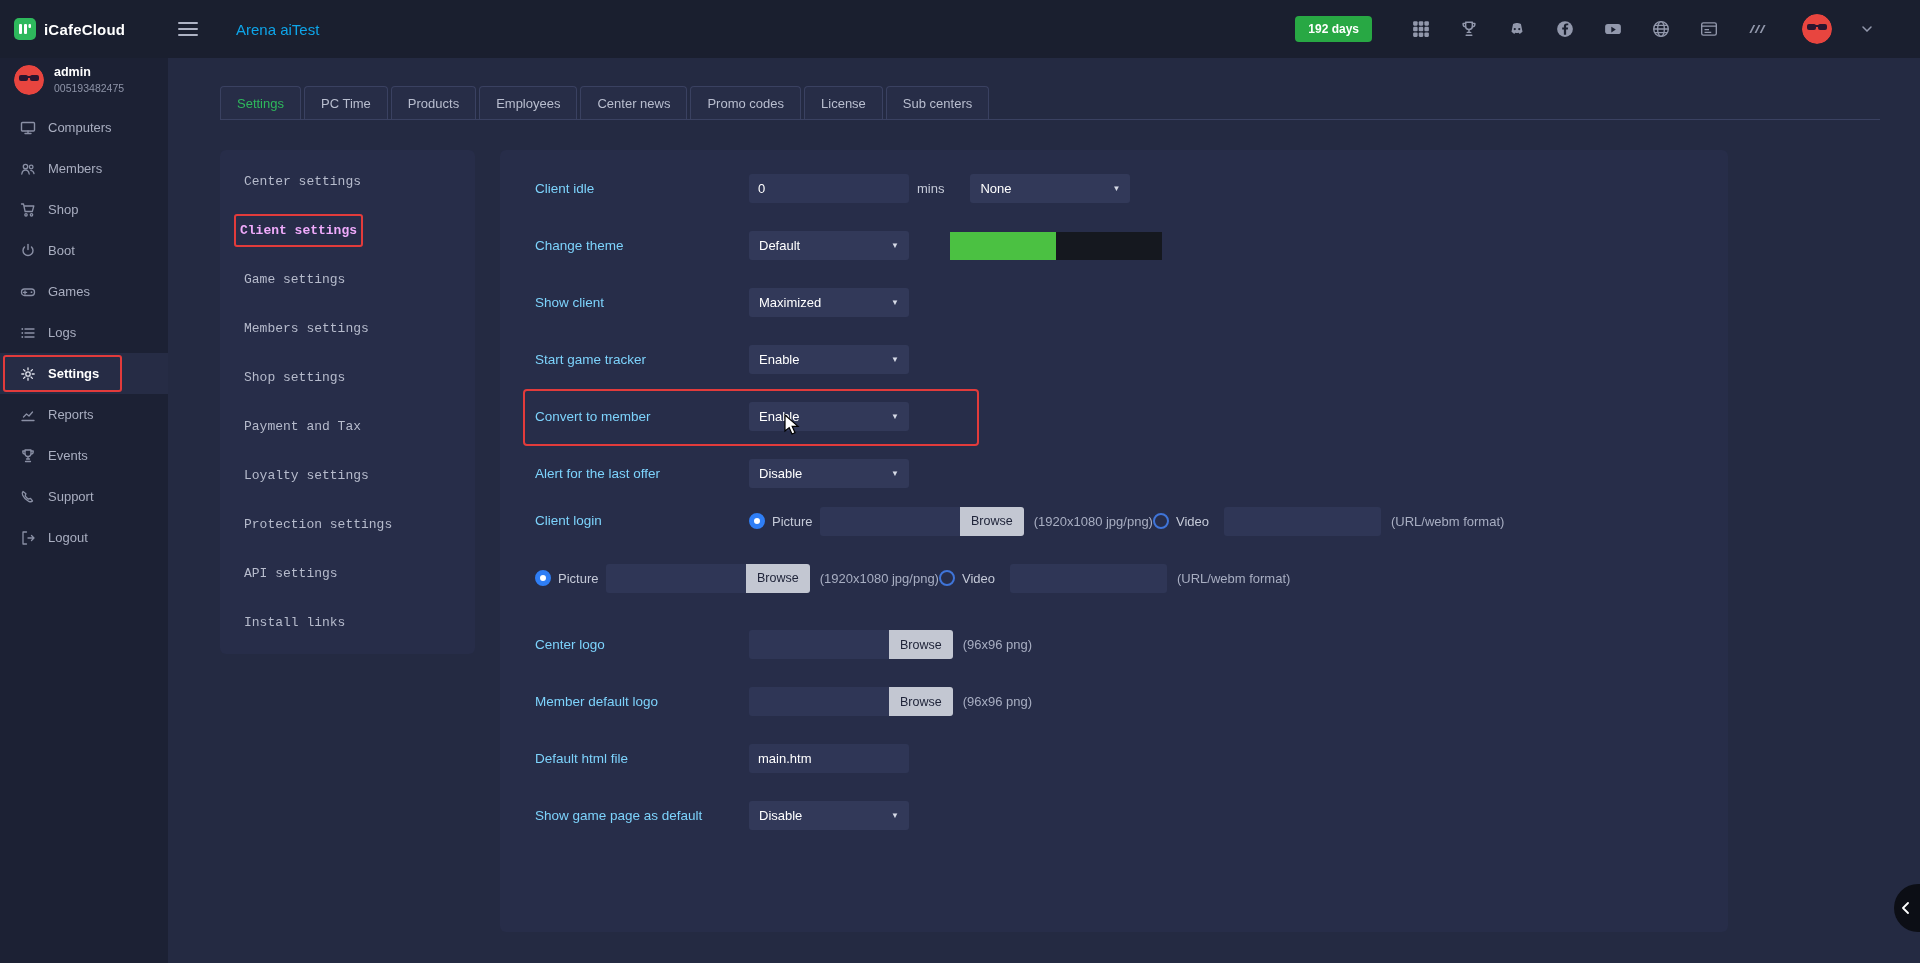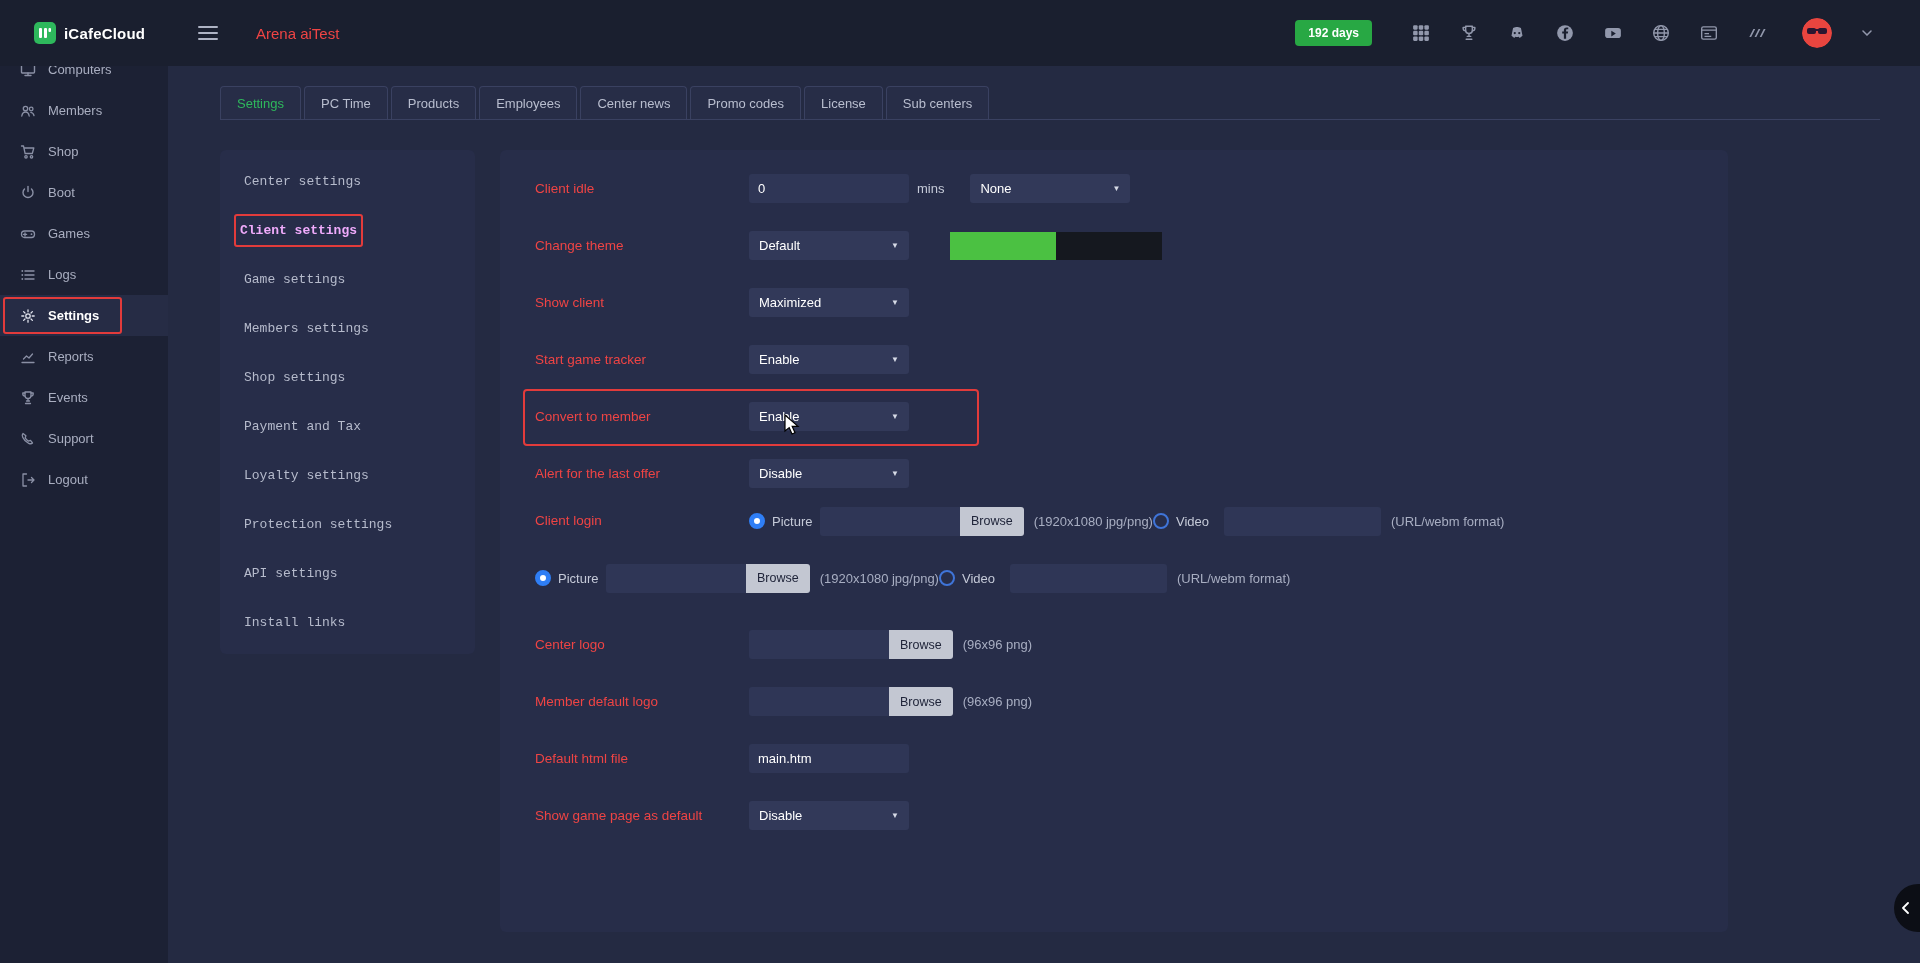--- a/index.html
+++ b/index.html
@@ -4,26 +4,26 @@
 <style>
   * { box-sizing: border-box; }
   html,body { margin:0; padding:0; width:1920px; height:963px; overflow:hidden; }
   body {
     background:#242a42;
     font-family:"Liberation Sans","DejaVu Sans",sans-serif;
     color:#fff; position:relative;
   }
 
   
-  .topbar { position:fixed; top:0; left:0; right:0; height:66px; background:#1a1f2f; display:flex; align-items:center; z-index:20;padding-left:20px; }
+  .topbar { position:fixed; top:0; left:0; right:0; height:58px; background:#1a1f2f; display:flex; align-items:center; z-index:20; }
   .brand { width:168px; display:flex; align-items:center; gap:8px; padding-left:14px; flex-shrink:0; cursor:pointer; }
   .logo-box { width:22px; height:22px; flex-shrink:0; }
   .brand-text { font-weight:bold; font-size:15px; color:#fff; letter-spacing:.2px; }
   .hamburger { margin-left:10px; cursor:pointer; display:flex; align-items:center; }
-  .tb-title { margin-left:38px; font-size:15px; color:#ef4444; }
+  .tb-title { margin-left:38px; font-size:15px; color:#0ea5e9; }
   .tb-right { margin-left:auto; display:flex; align-items:center; gap:30px; padding-right:48px; }
   .days-badge { color:#fff; font-size:12px; font-weight:bold; padding:6px 13px; border-radius:4px; margin-right:10px; cursor:pointer; }
   .tb-icon { width:18px; height:18px; color:#9298ac; cursor:pointer; display:flex; align-items:center; }
   .tb-icon svg { width:18px; height:18px; }
   .avatar { width:30px; height:30px; border-radius:50%; overflow:hidden; cursor:pointer; flex-shrink:0; margin-left:6px; }
   .tb-caret { cursor:pointer; display:flex; align-items:center; }
 
   
   .sidebar { position:fixed; top:49px; left:0; bottom:0; width:168px; background:#1c2134; z-index:15; }
   .user-block { display:flex; align-items:center; gap:10px; padding:15px 14px 12px 14px; }
@@ -43,21 +43,21 @@
   .tab { background:#272d47; border:1px solid #3a4161; border-bottom:none; border-radius:4px 4px 0 0; padding:9px 16px 8px 16px; font-size:13px; color:#b9becf; cursor:pointer; margin-right:3px; white-space:nowrap; }
   .tab.active { color:#2eb85c; }
 
   .panels { display:flex; gap:25px; margin:30px 0 0 52px; align-items:flex-start; }
   .nav-panel { width:255px; background:#272d49; border-radius:6px; padding:7px 0; }
   .nav-item { height:49px; display:flex; align-items:center; padding-left:24px; font-size:13px; color:#b6bbcc; cursor:pointer;font-family:Liberation Mono, monospace; }
   .nav-item.active .nav-text { border:2px solid #e23b3b; padding:7px 4px; margin-left:-10px; border-radius:3px; color:#f0abfc; font-weight:bold; }
 
   .form-panel { width:1228px; background:#272d49; border-radius:6px; padding:10px 30px 24px 35px; min-height:782px; }
   .row { display:flex; align-items:center; height:57px; position:relative; }
-  .row-label { width:214px; font-size:13.5px; color:#ef4444; flex-shrink:0; }
+  .row-label { width:214px; font-size:13.5px; color:#7dd3fc; flex-shrink:0; }
   .composite { height:auto; align-items:flex-start; margin-bottom:19px; }
   .composite .row-label { line-height:38px; }
   .sub-rows { display:flex; flex-direction:row; }
   .sub-row { height:38px; display:flex; align-items:center; }
 
   .text-input { background:#2f3656; border:none; border-radius:3px; height:29px; color:#fff; padding:0 9px; font-size:13px; outline:none; font-family:inherit; }
   .w160 { width:160px; }
   .file-in { width:140px; border-radius:3px 0 0 3px; }
   .video-in { width:157px; }
   .input-group { display:flex; align-items:center; }
@@ -175,20 +175,34 @@
     </span>
     <span class="tb-caret">
       <svg width="10" height="6" viewBox="0 0 10 6">
           <path d="M1 1l4 4 4-4" stroke="#9298ac" fill="none" stroke-width="1.5" stroke-linecap="round"></path>
         </svg>
     </span>
   </div>
 </div>
 
 <div class="sidebar">
+  <div class="user-block">
+    <span class="user-avatar">
+      <svg viewBox="0 0 30 30">
+          <circle cx="15" cy="15" r="15" fill="#e8453f"></circle>
+          <rect x="5" y="10" width="9" height="6" rx="2" fill="#2a1630"></rect>
+          <rect x="16" y="10" width="9" height="6" rx="2" fill="#2a1630"></rect>
+          <rect x="13" y="11" width="4" height="2" fill="#2a1630"></rect>
+        </svg>
+    </span>
+    <span>
+      <div class="user-name">admin</div>
+      <div class="user-id">005193482475</div>
+    </span>
+  </div>
 
   <div class="side-item">
     <span class="icon">
         <svg viewBox="0 0 16 16" fill="none" stroke="currentColor" stroke-width="1.4" stroke-linecap="round">
           <rect x="1.5" y="2.5" width="13" height="8.5" rx="1"></rect>
           <path d="M5 13.5h6M8 11v2.5"></path>
         </svg>
       </span>
     <span>Computers</span>
   </div>

